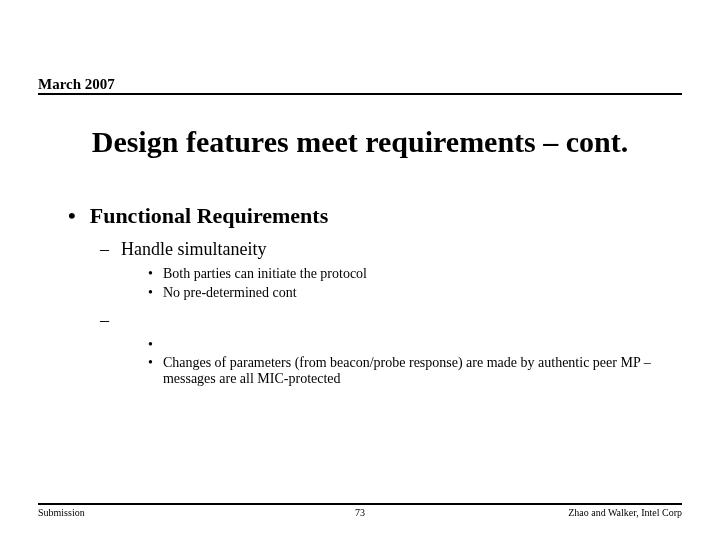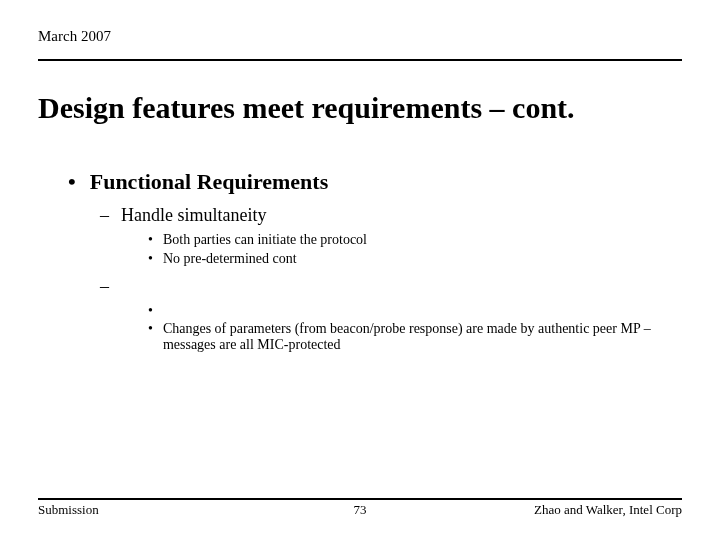--- a/index.html
+++ b/index.html
@@ -9,28 +9,29 @@
     background: #ffffff;
     font-family: "Times New Roman", Times, serif;
     color: #000;
     position: relative;
     padding: 28px 38px 0 38px;
   }
   .header-row {
     display: flex;
     justify-content: space-between;
     align-items: flex-end;
-    font-weight: normal;
+    font-weight: bold;
     font-size: 15px;
     border-bottom: 2px solid #000;
-    padding-bottom: 14px;
+    padding-bottom: 0;
     margin-bottom: 30px;
+    margin-top: 48px;
   }
   .title {
-    text-align: left;
+    text-align: center;
     font-weight: bold;
     font-size: 30px;
     margin-bottom: 44px;
   }
   .content {
     padding-left: 30px;
   }
   .level1 {
     font-weight: bold;
     font-size: 22px;
@@ -66,21 +67,21 @@
   .footer-row {
     position: absolute;
     left: 38px;
     right: 38px;
     bottom: 22px;
     border-top: 2px solid #000;
     padding-top: 2px;
     display: flex;
     justify-content: space-between;
     align-items: flex-start;
-    font-size: 13px;
+    font-size: 10px;
   }
   .footer-center {
     position: absolute;
     left: 50%;
     transform: translateX(-50%);
   }
 </style>
 </head>
 <body>
 

